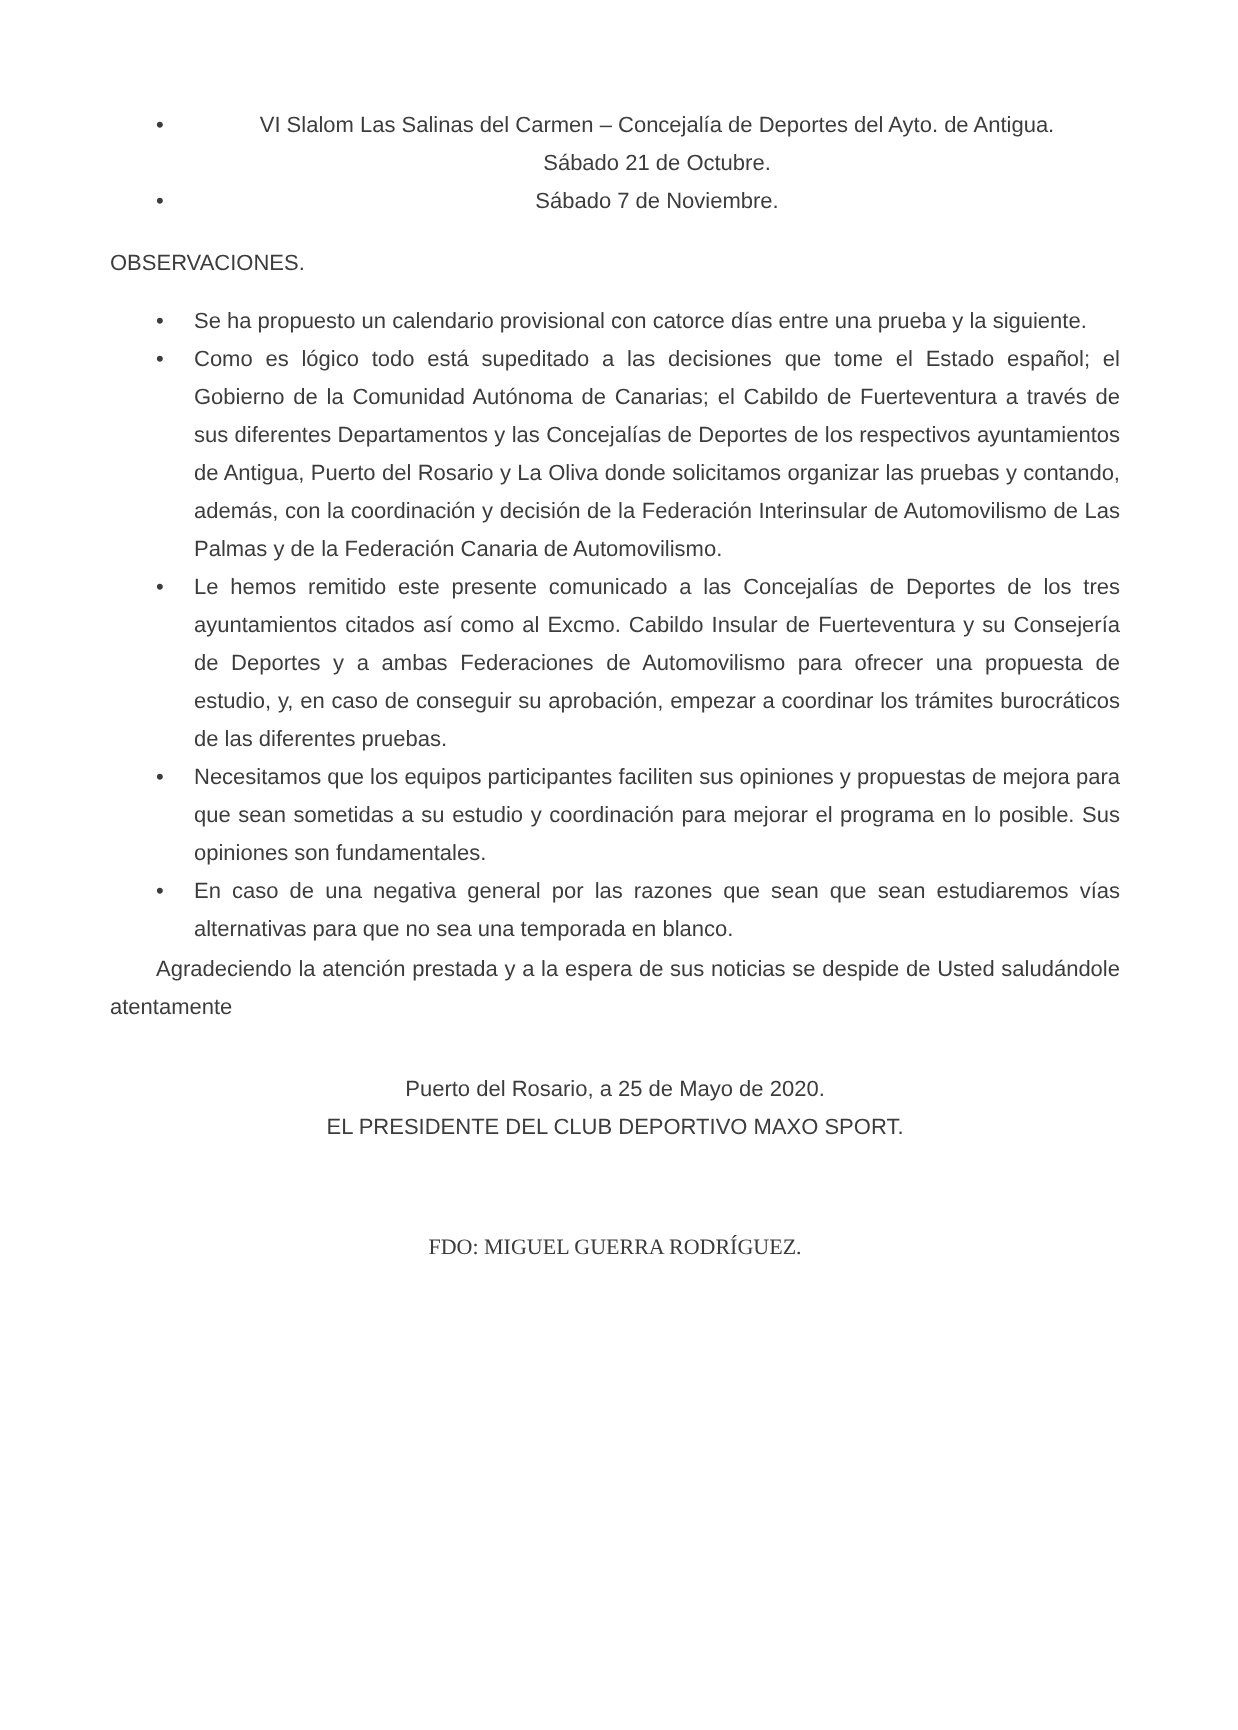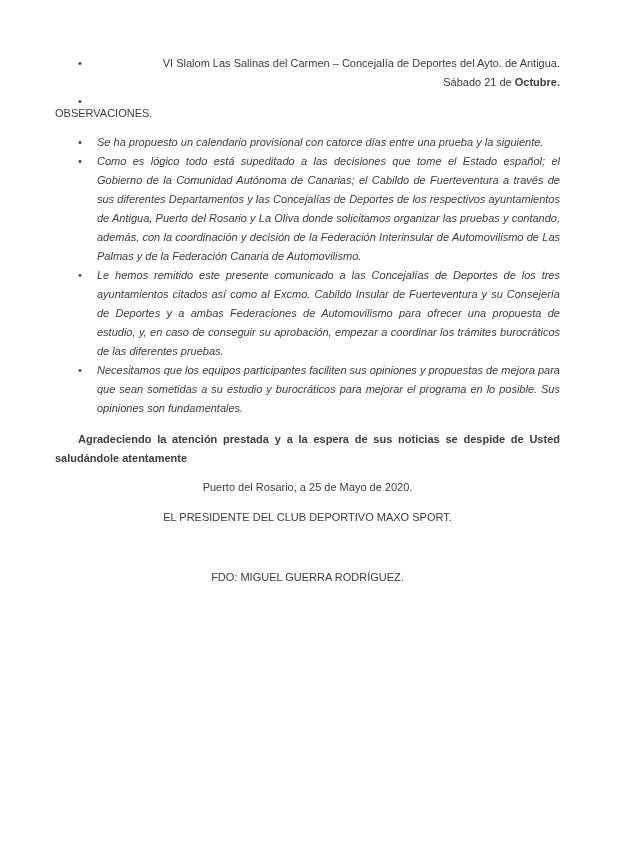--- a/index.html
+++ b/index.html
@@ -31,68 +31,68 @@
   }
   li.bullet-item::before {
     content: "\2022";
     position: absolute;
     left: 23px;
     top: 0;
     font-size: 11px;
   }
   .events .event-title,
   .events .event-date {
-    text-align: right;
+    text-align: center;
   }
   .heading {
     font-weight: normal;
     margin: 12px 0 10px 0;
   }
   .obs li {
     text-align: justify;
-    font-style: italic;
   }
   p {
     margin: 0;
   }
   .closing {
-    margin-top: 12px;
+    margin-top: 1px;
     text-align: justify;
     text-indent: 23px;
-    font-weight: bold;
   }
   .center-line {
     text-align: center;
   }
-  .date-line { margin-top: 10px; }
-  .president-line { margin-top: 11px; }
-  .signature-line { margin-top: 41px; }
-  b { font-weight: bold; }
+  .date-line { margin-top: 22px; }
+  .president-line { }
+  .signature-line { margin-top: 41px; font-family: Liberation Serif, serif; }
+  b { font-weight: normal; }
 </style>
 </head>
 <body>
 
 <div class="page">
 
   <ul class="events">
     <li class="bullet-item">
       <div class="event-title">VI Slalom Las Salinas del Carmen – Concejalía de Deportes del Ayto. de Antigua.</div>
       <div class="event-date"><span>Sábado 21 de </span><b>Octubre.</b></div>
     </li>
     <li class="bullet-item">
+      <div class="event-date"><span>Sábado 7 de </span><b>Noviembre.</b></div>
     </li>
   </ul>
 
   <div class="heading">OBSERVACIONES.</div>
 
   <ul class="obs">
     <li class="bullet-item">Se ha propuesto un  calendario provisional con catorce días entre una prueba y la siguiente.</li>
     <li class="bullet-item">Como es lógico todo está supeditado a las decisiones que tome el Estado español; el Gobierno de la Comunidad Autónoma de Canarias; el Cabildo de Fuerteventura a través de sus diferentes Departamentos y las Concejalías de Deportes de los respectivos ayuntamientos de Antigua, Puerto del Rosario y La Oliva donde solicitamos organizar las pruebas y contando, además,  con la coordinación y decisión de la Federación Interinsular de Automovilismo de Las Palmas y de la Federación Canaria de Automovilismo.</li>
     <li class="bullet-item">Le hemos remitido este presente comunicado a las Concejalías de Deportes de los  tres ayuntamientos citados así  como al Excmo. Cabildo Insular de Fuerteventura y su Consejería de Deportes y a ambas Federaciones de Automovilismo  para ofrecer  una propuesta de estudio, y, en caso de conseguir su aprobación, empezar a coordinar los trámites burocráticos de las diferentes pruebas.</li>
-    <li class="bullet-item">Necesitamos que los equipos participantes faciliten sus opiniones y propuestas de mejora para que sean sometidas a su estudio y burocráticos para mejorar el programa en lo posible. Sus opiniones son fundamentales.</li>
+    <li class="bullet-item">Necesitamos que los equipos participantes faciliten sus opiniones y propuestas de mejora para que sean sometidas a su estudio y coordinación para mejorar el programa en lo posible. Sus opiniones son fundamentales.</li>
+    <li class="bullet-item">En caso de una negativa general por las razones que sean que sean  estudiaremos vías alternativas para que no sea una temporada en blanco.</li>
   </ul>
 
   <p class="closing">Agradeciendo la atención prestada y a la espera de sus  noticias se despide de Usted saludándole atentamente</p>
 
   <p class="center-line date-line">Puerto del Rosario, a 25 de Mayo de 2020.</p>
 
   <p class="center-line president-line">EL PRESIDENTE DEL CLUB DEPORTIVO MAXO SPORT.</p>
 
   <p class="center-line signature-line">FDO: MIGUEL GUERRA RODRÍGUEZ.</p>
 

